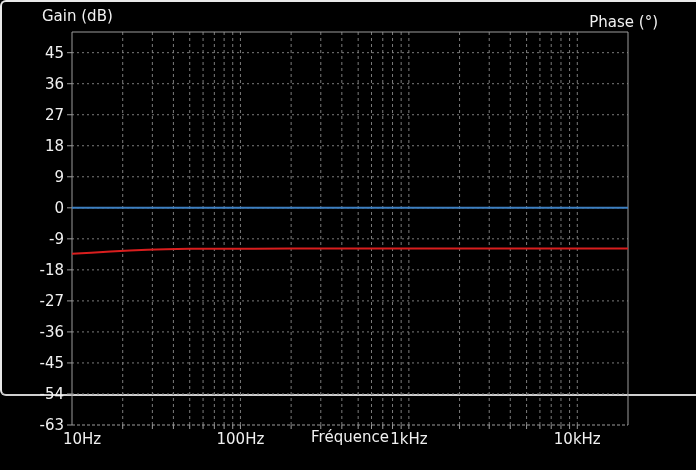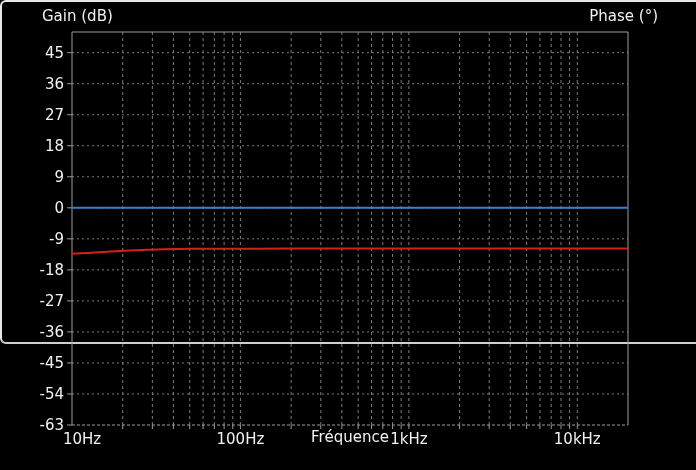--- a/index.html
+++ b/index.html
@@ -7,39 +7,39 @@
     padding: 0;
     background: #000;
     width: 696px;
     height: 470px;
     overflow: hidden;
     font-family: "DejaVu Sans", "Liberation Sans", sans-serif;
   }
   .window {
     position: relative;
     width: 696px;
-    height: 344px;
+    height: 396px;
     box-sizing: border-box;
     background: #000;
     border-top: 2px solid #e8e8e8;
     border-left: 2px solid #e8e8e8;
     border-bottom: 2px solid #cfcfcf;
     border-right: none;
     border-radius: 6px 0 0 6px;
     text-decoration: underline;
   }
   .axis-title {
     position: absolute;
     color: #f1f1f1;
     font-size: 15px;
     line-height: 18px;
     white-space: nowrap;
   }
   .title-gain  { left: 40px; top: 5px; }
-  .title-phase { right: 38px; top: 5px; }
+  .title-phase { right: 38px; top: 11px; }
   .title-freq  { left: 70px; width: 556px; top: 426px; text-align: center; }
   svg { position: absolute; left: 0; top: 0; }
 </style>
 </head>
 <body>
 
 <div class="window">
   <div class="axis-title title-gain">Gain (dB)</div>
   <div class="axis-title title-phase">Phase (°)</div>
   <div class="axis-title title-freq">Fréquence</div>

